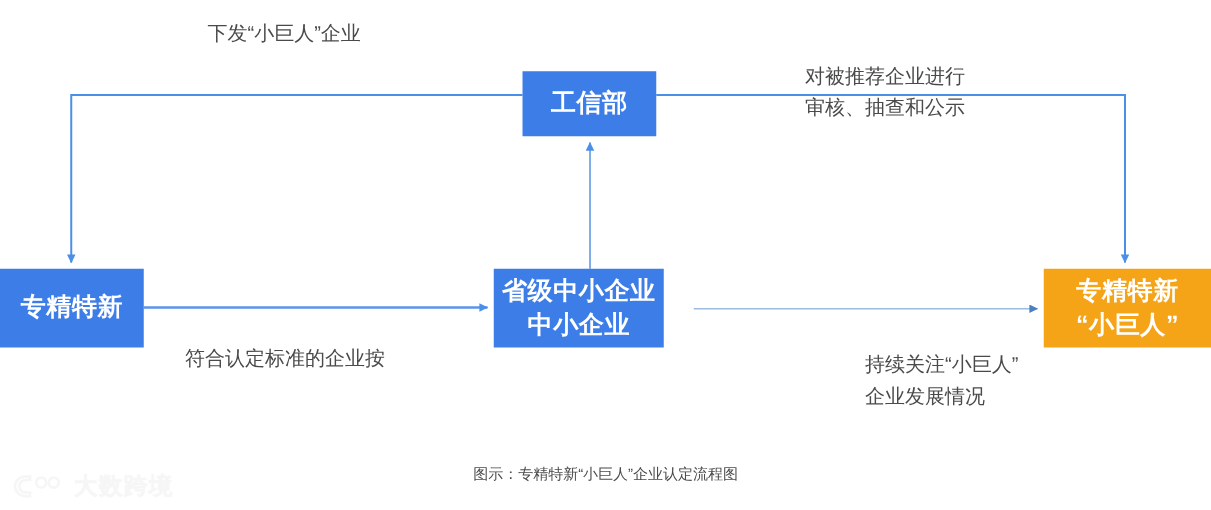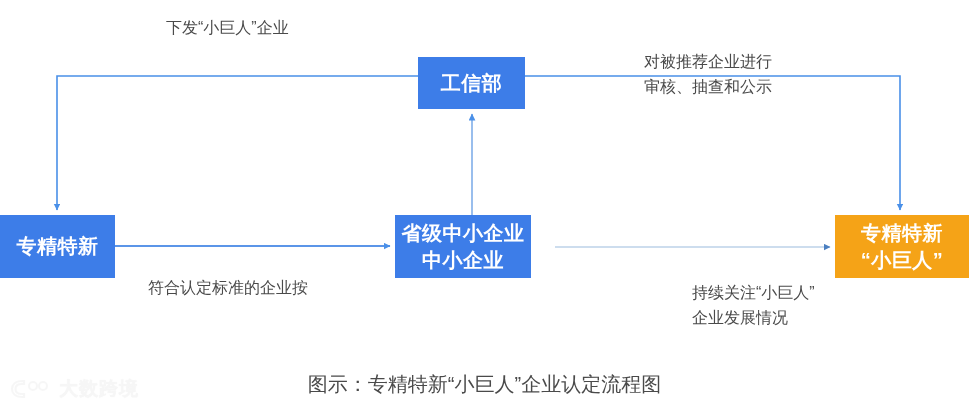--- a/index.html
+++ b/index.html
@@ -72,21 +72,21 @@
   #lbl-mid      { left: 487px; top: 142px; }
   #lbl-botleft  { left: 148px; top: 276px; }
   #lbl-botright { left: 664px; top: 281px; margin-left: 28px; }
 
   #caption {
     position: absolute;
     left: 0; right: 0;
     top: 371px;
     text-align: center;
     color: #4a4a4a;
-    font-size: 20px;
+    font-size: 12px;
     white-space: nowrap;
   }
 
   #watermark {
     position: absolute;
     left: 10px;
     top: 376px;
     display: flex;
     align-items: center;
     gap: 7px;

